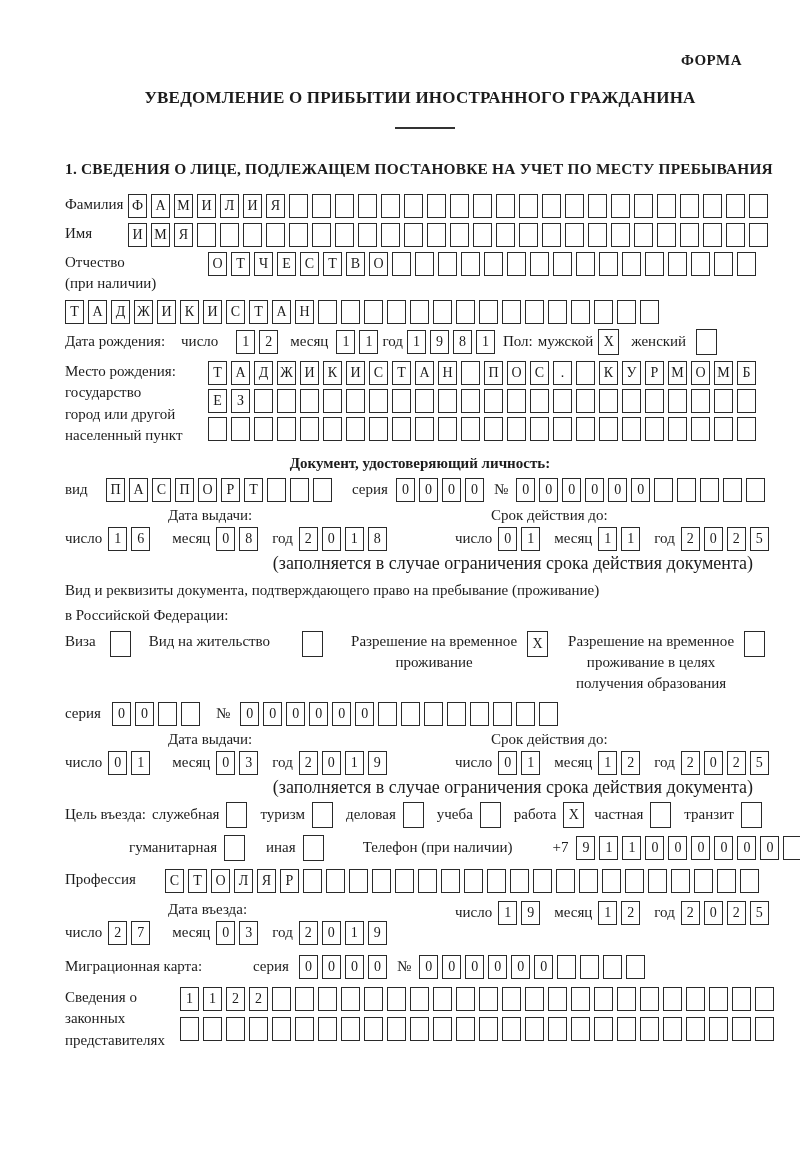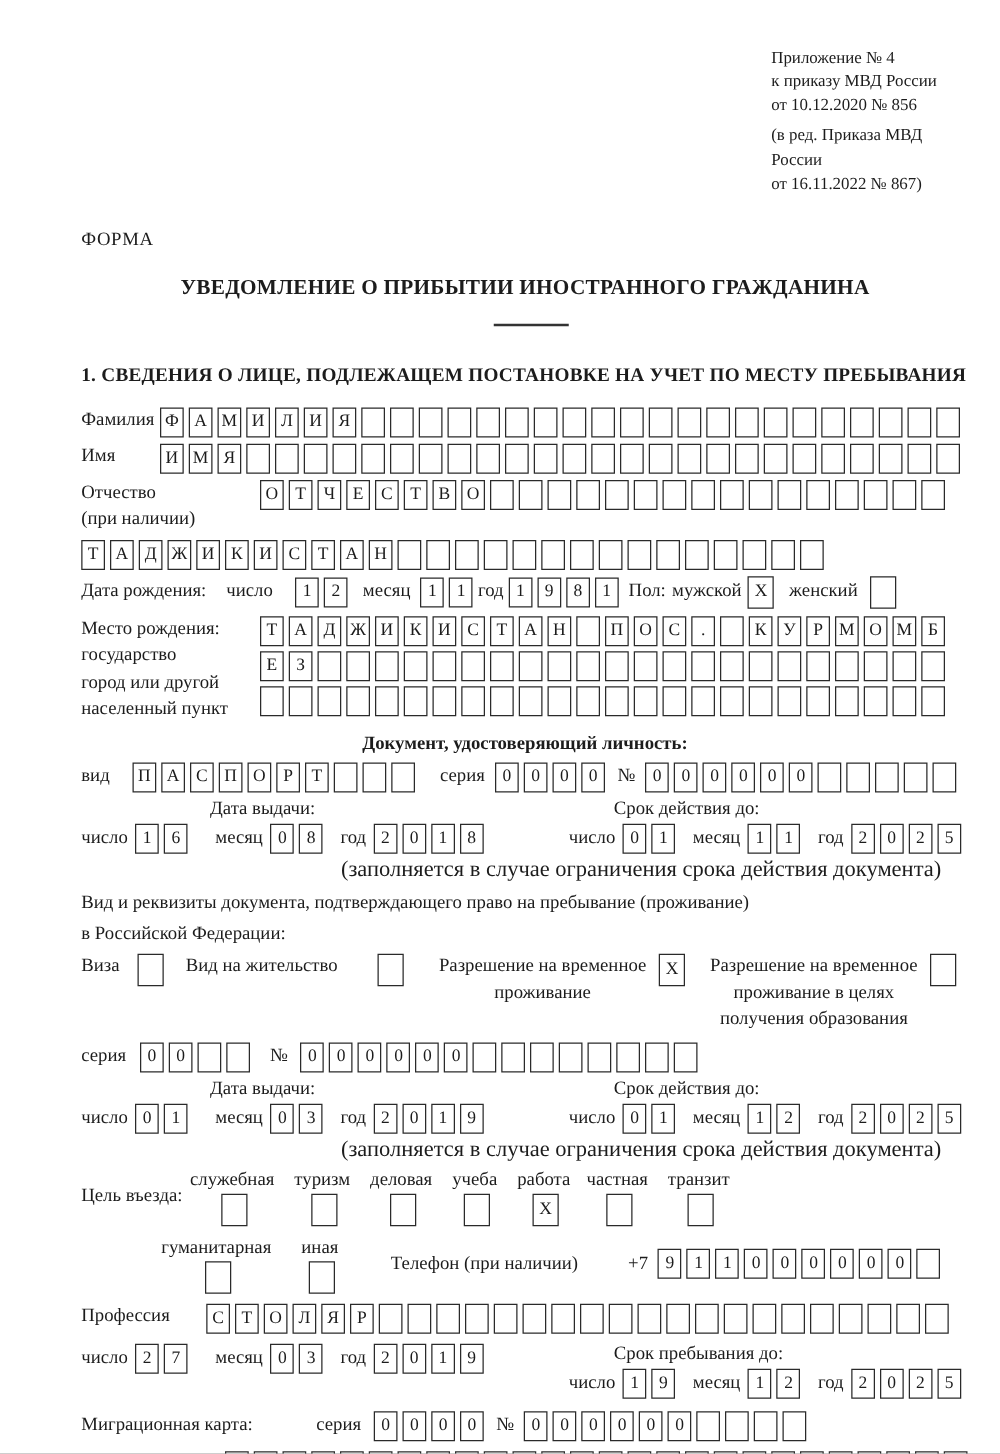--- a/index.html
+++ b/index.html
@@ -9,21 +9,21 @@
     margin:0 auto;
     background:#fff;
     color:#1c1c1c;
     font-family:"Liberation Serif","DejaVu Serif",serif;
     box-sizing:border-box;
     padding:36px 25px 20px 65px;
     overflow:hidden;
   }
   .annex{margin-left:552px;font-size:13.5px;line-height:1.42;}
   .annex .gap{margin-top:5px;}
-  .forma{ text-align:left;padding-right:33px;font-weight:normal;font-size:15px;margin-top:28px;letter-spacing:.5px;}
+  .forma{ text-align:right;padding-right:33px;font-weight:bold;font-size:15px;margin-top:16px;letter-spacing:.5px;}
   .title{ text-align:center;font-weight:bold;font-size:17px;margin-top:16px;line-height:1.55;letter-spacing:.2px;}
   .blank{display:inline-block;width:60px;border-bottom:2px solid #333;height:12px;margin-left:10px;}
   .section-heading{font-weight:bold;font-size:15.4px;margin-top:22px;margin-bottom:16px;letter-spacing:.2px;}
   .row{display:flex;align-items:flex-start;margin-bottom:5px;}
   .lbl{font-size:15px;line-height:21px;flex:none;}
   .lblcol{font-size:15px;line-height:21.5px;flex:none;}
   .boxes{display:flex;flex:none;}
   .box{
     box-sizing:border-box;flex:none;
     width:19px;height:24px;
@@ -45,35 +45,28 @@
   .dlbl{font-size:15px;margin-right:6px;}
   .dgrp{margin-right:10px;display:flex;}
   .note{font-size:18px;text-align:right;padding-right:22px;margin-top:2px;margin-bottom:4px;}
   .intro{font-size:15px;line-height:1.7;}
   .permits{display:flex;align-items:flex-start;margin-top:2px;margin-bottom:8px;}
   .permit{display:flex;align-items:flex-start;}
   .permit .txt{font-size:15px;line-height:21px;text-align:center;}
   .permit .box{margin-left:10px;}
   .opt{display:flex;align-items:center;}
   .opt .lbl{margin-right:7px;}
-  .opt{margin-right:9px;flex-direction:column;}
+  .opt{margin-right:9px;}
   .rep-right .boxrow{margin-bottom:6px;}
 </style>
 </head>
 <body>
 
 <div class="page">
 
-  <div class="annex">
-    <div>Приложение № 4</div>
-    <div>к приказу МВД России</div>
-    <div>от 10.12.2020 № 856</div>
-    <div class="gap">(в ред. Приказа МВД России</div>
-    <div>от 16.11.2022 № 867)</div>
-  </div>
 
   <div class="forma">ФОРМА</div>
 
   <div class="title">
     <div>УВЕДОМЛЕНИЕ О ПРИБЫТИИ ИНОСТРАННОГО ГРАЖДАНИНА</div>
     <div><span class="blank"></span></div>
   </div>
 
   <div class="section-heading">1. СВЕДЕНИЯ О ЛИЦЕ, ПОДЛЕЖАЩЕМ ПОСТАНОВКЕ НА УЧЕТ ПО МЕСТУ ПРЕБЫВАНИЯ</div>
 
@@ -629,20 +622,21 @@
         <span class="box"></span>
         <span class="box"></span>
         <span class="box"></span>
         <span class="box"></span>
         <span class="box"></span>
       </span>
   </div>
 
   <div class="date-pair" style="margin-top:8px;">
     <div class="date-col-left">
+      <div class="date-heading dh-left">Дата въезда:</div>
       <div class="date-line">
         <span class="dlbl">число</span>
         <span class="boxes dgrp">
             <span class="box">2</span>
             <span class="box">7</span>
           </span>
         <span class="dlbl" style="margin-left:8px;">месяц</span>
         <span class="boxes dgrp">
             <span class="box">0</span>
             <span class="box">3</span>
@@ -650,21 +644,20 @@
         <span class="dlbl">год</span>
         <span class="boxes dgrp">
             <span class="box">2</span>
             <span class="box">0</span>
             <span class="box">1</span>
             <span class="box">9</span>
           </span>
       </div>
     </div>
     <div class="date-col-right">
-      <div class="date-heading dh-right">Срок пребывания до:</div>
       <div class="date-line">
         <span class="dlbl">число</span>
         <span class="boxes dgrp">
             <span class="box">1</span>
             <span class="box">9</span>
           </span>
         <span class="dlbl">месяц</span>
         <span class="boxes dgrp">
             <span class="box">1</span>
             <span class="box">2</span>

